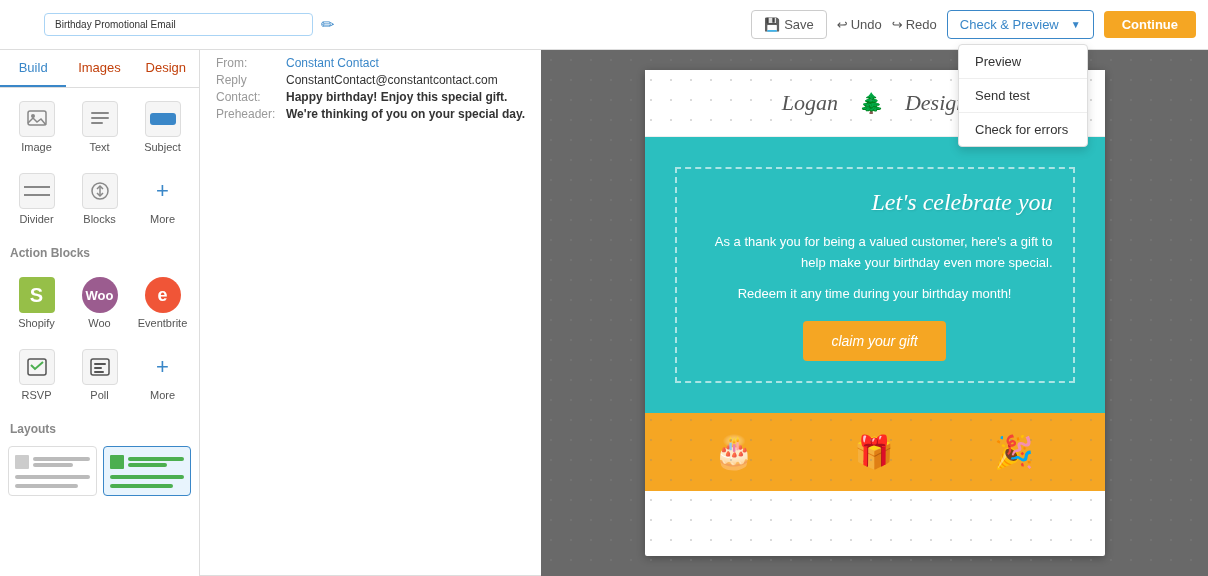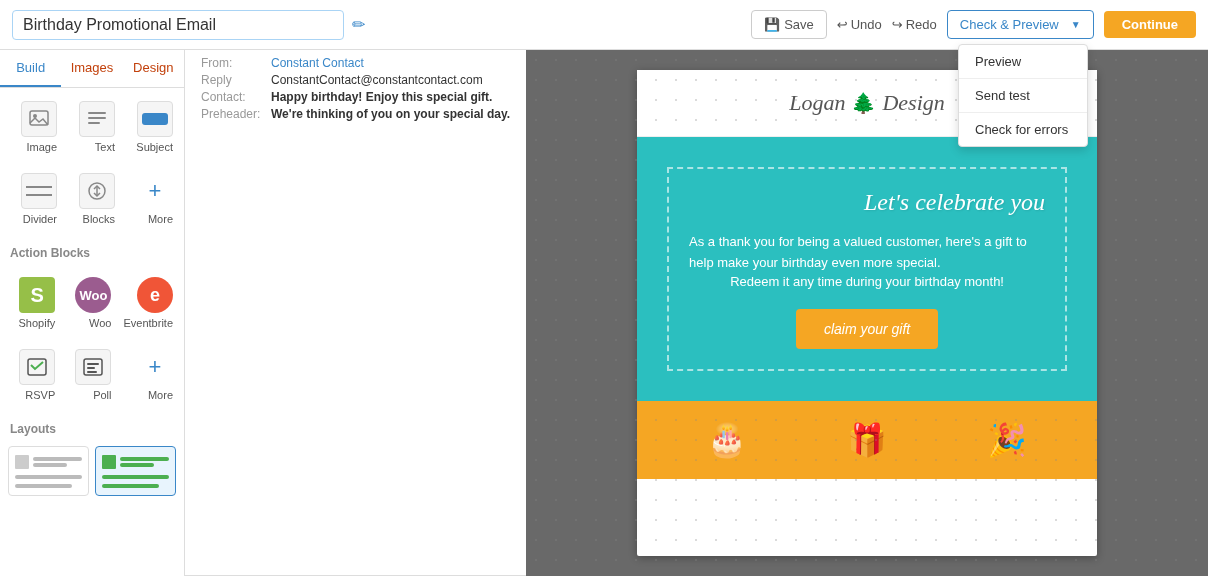--- a/index.html
+++ b/index.html
@@ -7,21 +7,21 @@
 
     
     .top-bar {
       display: flex; align-items: center; justify-content: space-between;
       background: #fff; border-bottom: 1px solid #ddd;
       padding: 6px 12px; height: 50px;
     }
     .top-bar-left { display: flex; align-items: center; gap: 8px; }
     .title-input {
       border: 1px solid #aad4f5; border-radius: 4px; padding: 5px 10px;
-      font-size: 16px; color: #333; width: 332px; outline: none;
+      font-size: 10px; color: #333; width: 269px; outline: none; margin-left: 32px;
     }
     .edit-icon { color: #3a87c8; cursor: pointer; font-size: 16px; }
     .top-bar-right { display: flex; align-items: center; gap: 10px; }
     .btn-save {
       background: #fff; border: 1px solid #ccc; border-radius: 4px;
       padding: 6px 12px; cursor: pointer; color: #555; font-size: 13px;
       display: flex; align-items: center; gap: 4px;
     }
     .btn-undo, .btn-redo {
       background: none; border: none; cursor: pointer; color: #555; font-size: 13px;
@@ -48,21 +48,21 @@
     .dropdown-item {
       padding: 9px 16px; cursor: pointer; color: #333; font-size: 13px;
     }
     .dropdown-item + .dropdown-item { border-top: 1px solid #eee; }
 
     
     .main-layout { display: flex; height: calc(576px - 50px); }
 
     
     .sidebar {
-      width: 185px; background: #fff; border-right: 1px solid #ddd;
+      width: 200px; background: #fff; border-right: 1px solid #ddd;
       overflow-y: auto; flex-shrink: 0;
     }
     .sidebar-tabs {
       display: flex; border-bottom: 1px solid #ddd;
     }
     .sidebar-tab {
       flex: 1; text-align: center; padding: 10px 6px; cursor: pointer;
       font-size: 13px; color: #c2410c; border-bottom: 2px solid transparent;
     }
     .sidebar-tab.active {
@@ -71,21 +71,21 @@
 
     .sidebar-section-label {
       padding: 8px 10px 4px; font-size: 12px; color: #888; font-weight: bold;
     }
 
     .blocks-grid {
       display: grid; grid-template-columns: repeat(3, 1fr); gap: 2px;
       padding: 4px 6px;
     }
     .block-item {
-      display: flex; flex-direction: column; align-items: flex-end; justify-content: center;
+      display: flex; flex-direction: column; align-items: center; justify-content: center;
       padding: 8px 4px; cursor: pointer; border: 1px solid transparent;
       border-radius: 4px; min-height: 60px;
     }
     .block-icon {
       width: 36px; height: 36px; display: flex; align-items: center; justify-content: center;
       background: #f5f5f5; border: 1px solid #ddd; border-radius: 4px; margin-bottom: 4px;
       font-size: 18px;
     }
     .block-label { font-size: 11px; color: #555; text-align: center; }
 
@@ -135,37 +135,37 @@
       padding: 20px 0; overflow-y: auto; flex: 1;
     }
     .email-frame {
       width: 460px; background: #fff; border-radius: 2px;
       box-shadow: 0 2px 8px rgba(0,0,0,0.3);
     }
     .email-header {
       background: #fff; padding: 20px; text-align: center;
       border-bottom: 1px solid #eee;
     }
-    .email-logo { font-size: 22px; color: #555; font-family: 'Georgia', serif; display: flex; align-items: center; justify-content: center; gap: 6px; }
+    .email-logo { font-size: 22px; color: #555; font-family: 'Georgia', serif; display: flex; align-items: center; justify-content: center; gap: 21px; }
 
     .email-body-teal {
       background: #2bbfbf; padding: 30px 30px 30px;
       position: relative;
     }
     .dashed-border {
       border: 2px dashed rgba(255,255,255,0.6);
       padding: 20px; margin-bottom: 0;
     }
     .celebrate-heading {
       font-family: 'Georgia', cursive; font-size: 24px; color: #fff;
       text-align: right; font-style: italic; margin-bottom: 16px;
       text-shadow: 1px 1px 2px rgba(0,0,0,0.1);
     }
     .celebrate-sub {
-      color: #fff; text-align: left; font-size: 13px; line-height: 1.6; 
+      color: #fff; text-align: right; font-size: 13px; line-height: 1.6; margin-bottom: 12px;
     }
     .celebrate-redeem {
       color: #fff; text-align: center; font-size: 13px; margin-bottom: 20px;
     }
     .claim-btn {
       display: block; margin: 0 auto; background: #f5a623;
       color: #fff; border: none; border-radius: 4px; padding: 12px 28px;
       font-size: 14px; cursor: pointer; font-style: italic;
     }
 

